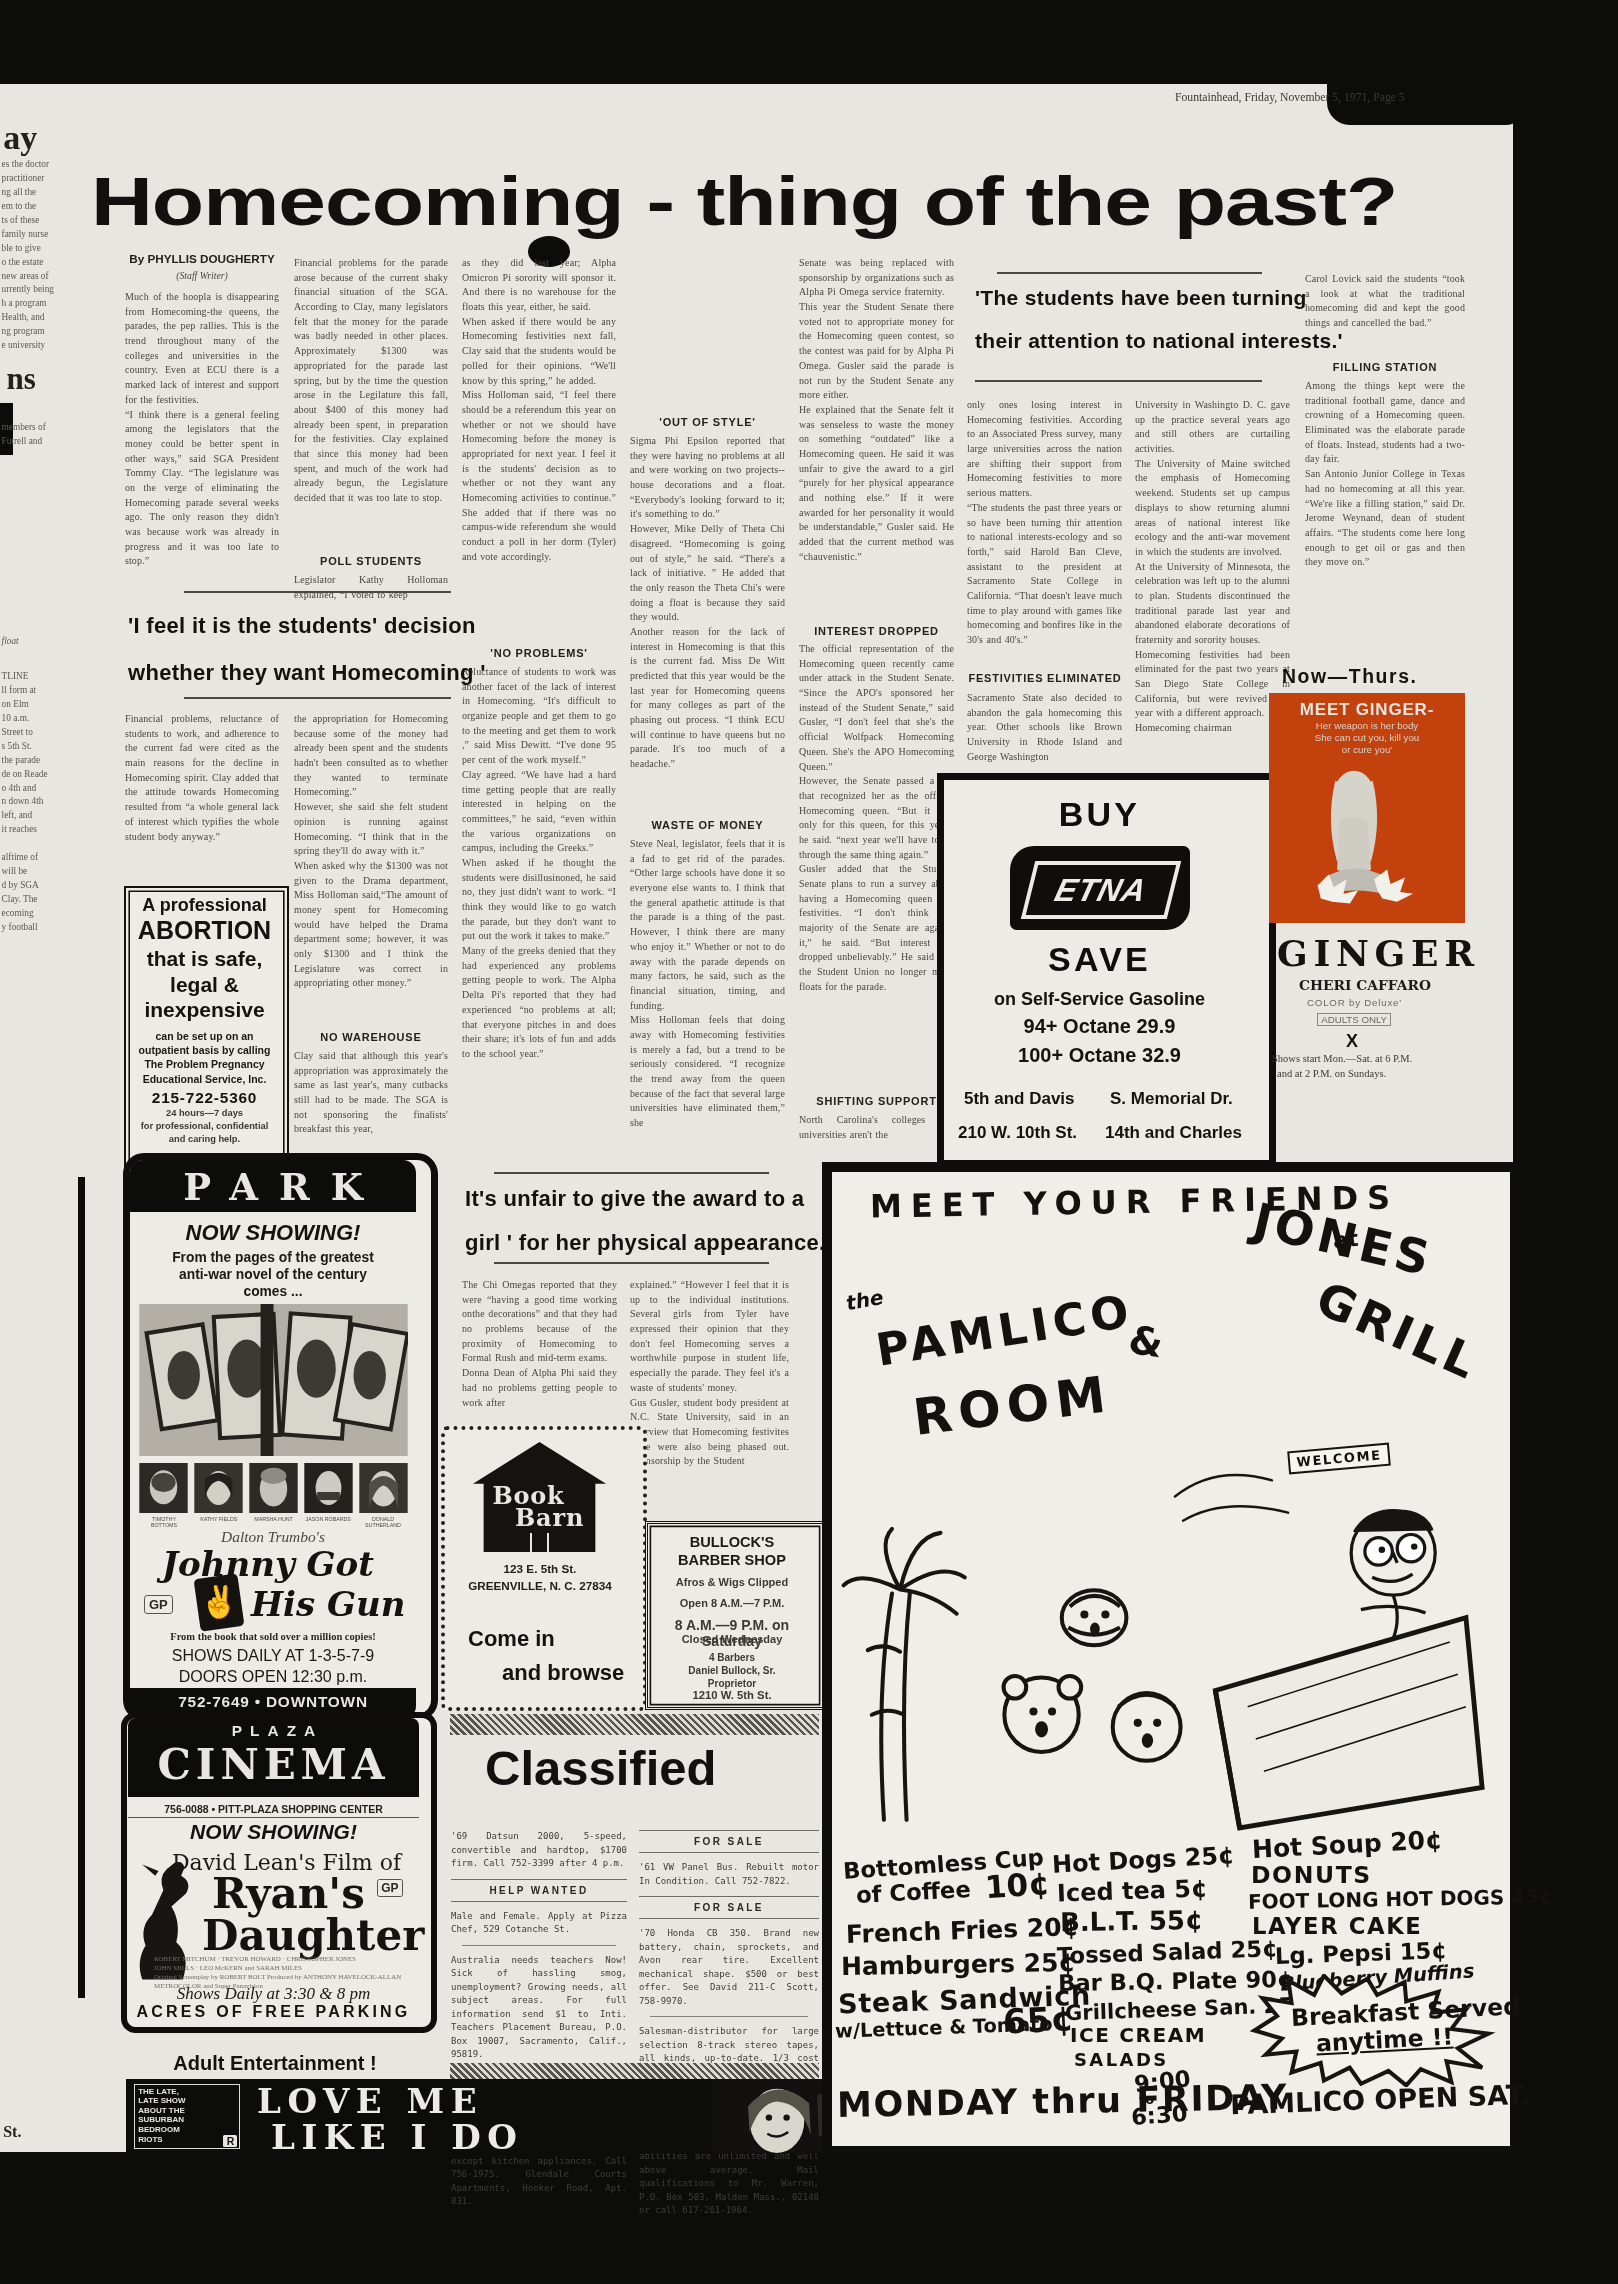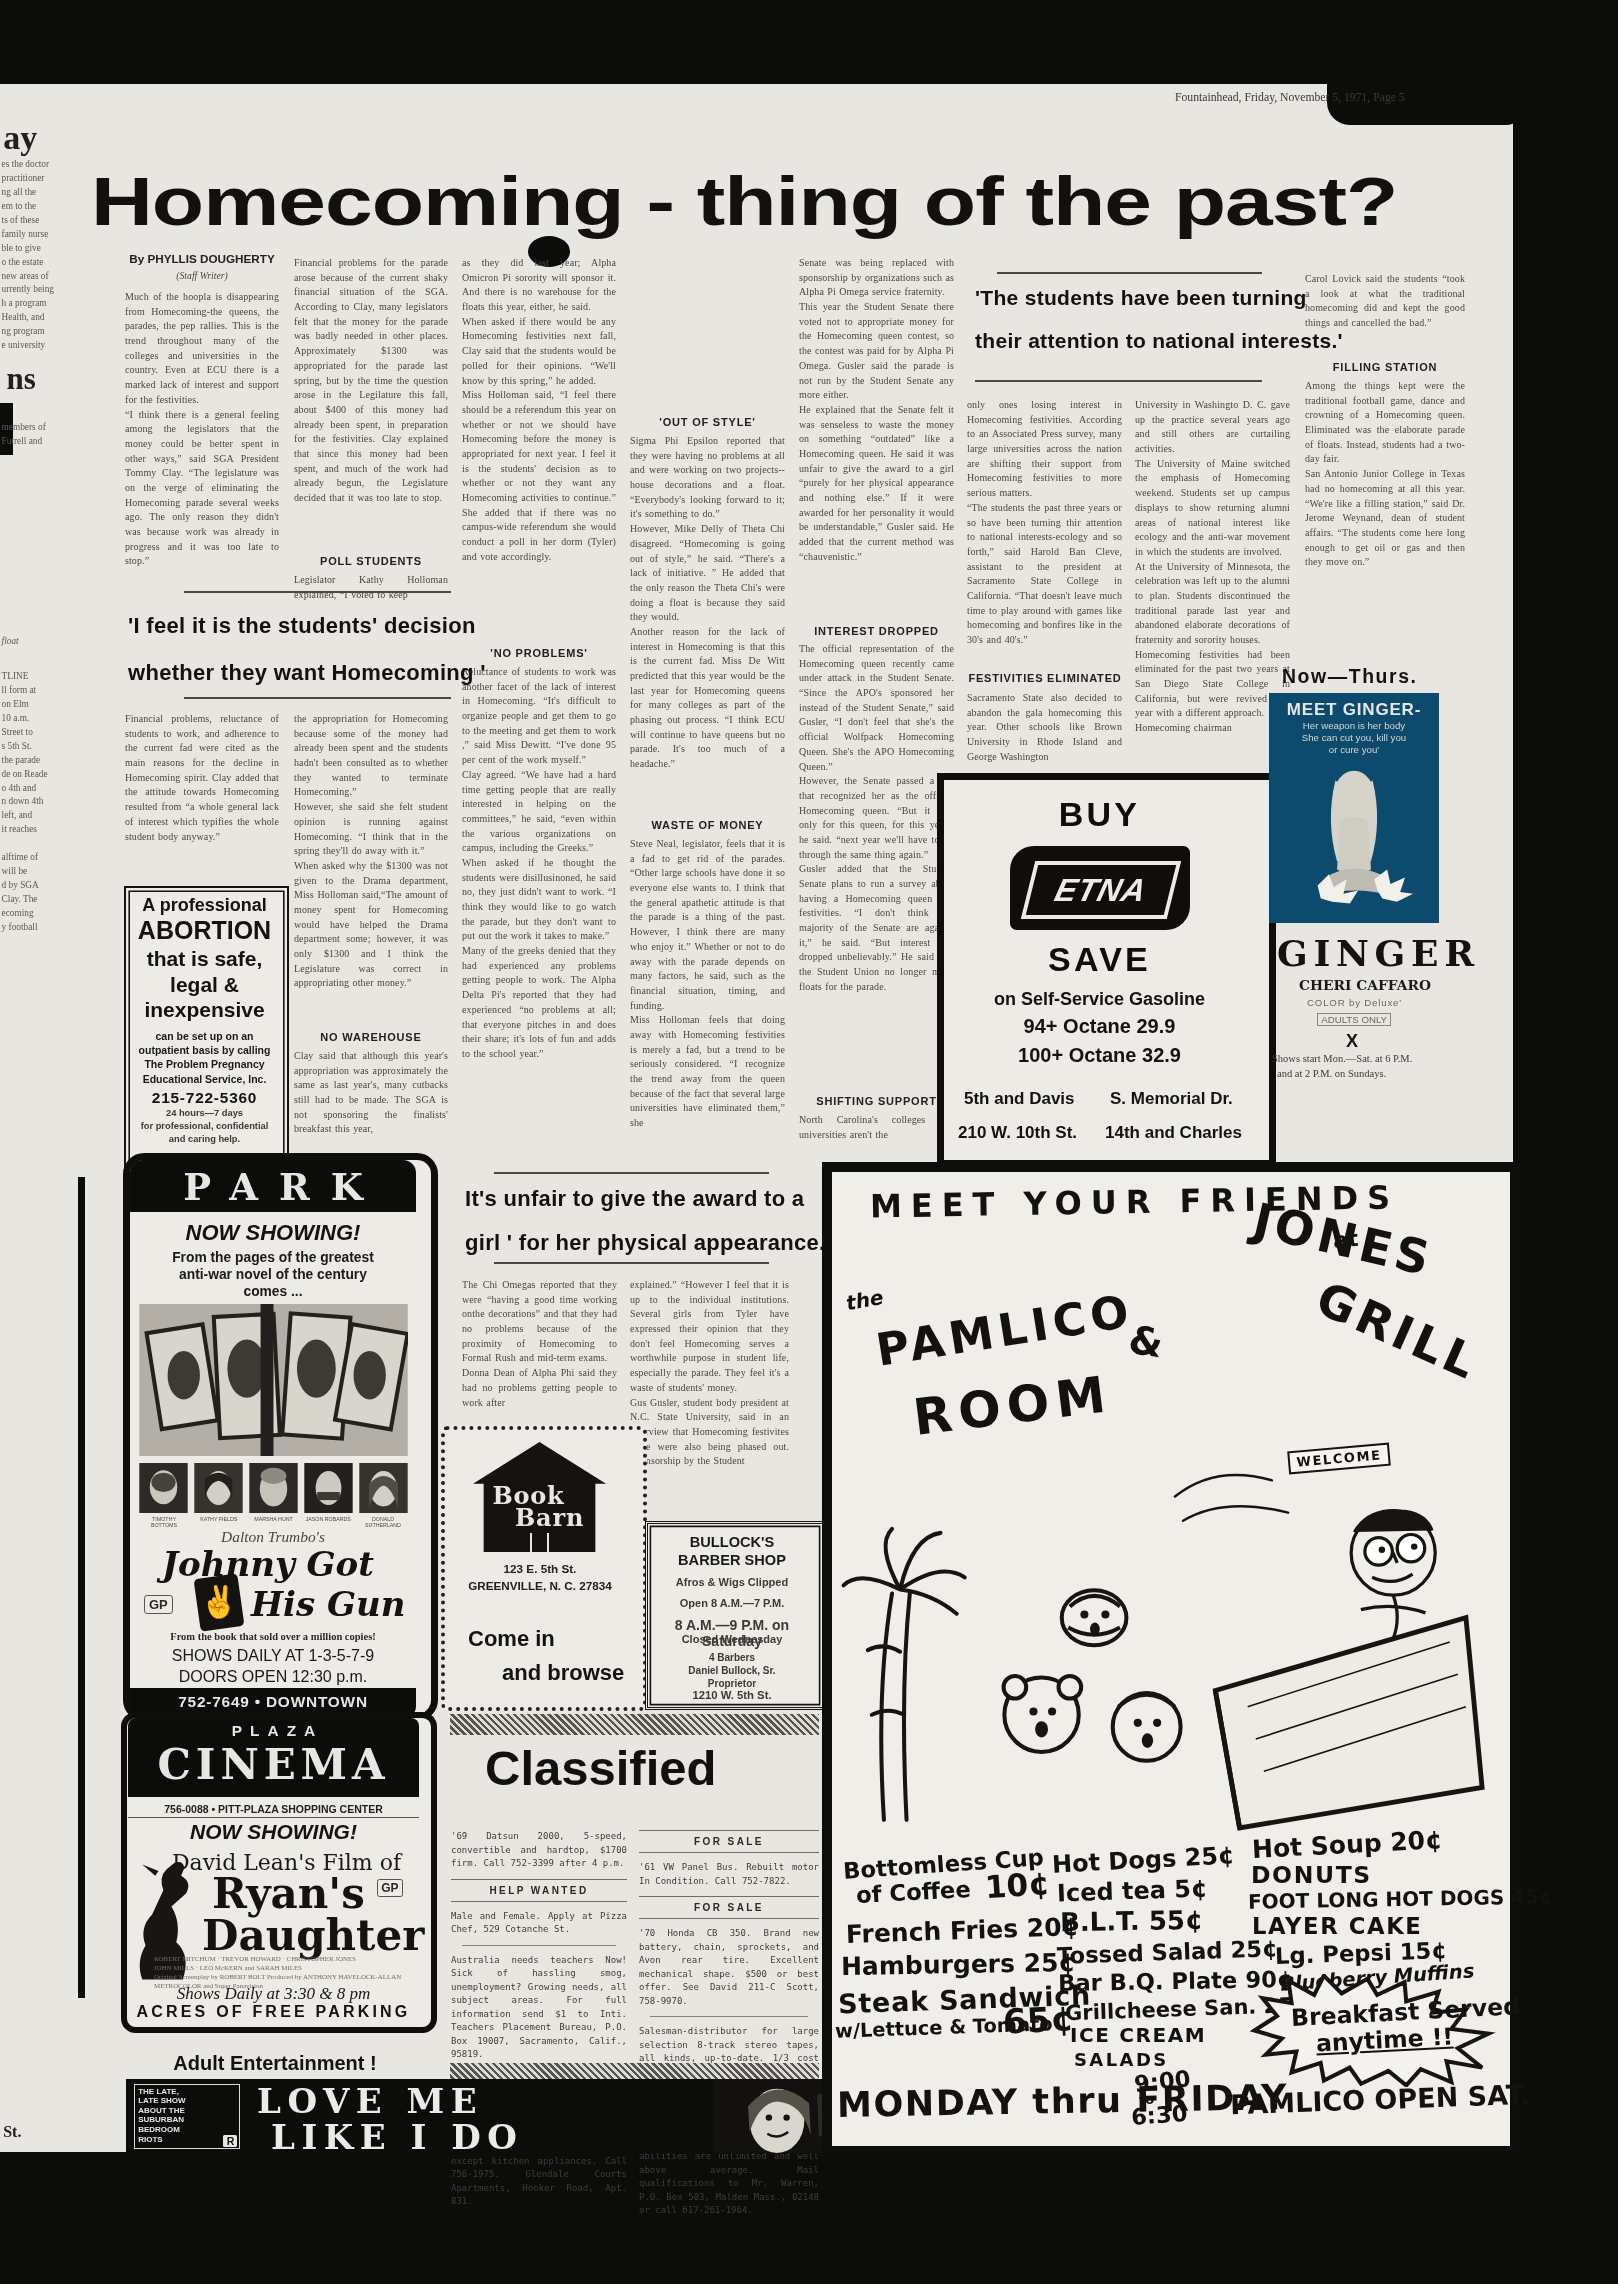--- a/index.html
+++ b/index.html
@@ -176,21 +176,21 @@
   <div class="abs sans ctr" style="left:937px;top:940px;width:325px;font-size:34px;font-weight:bold;color:#0f0e0c;letter-spacing:3.2px;">SAVE</div>
   <div class="abs sans ctr" style="left:937px;top:989px;width:325px;font-size:18px;font-weight:bold;color:#14130f;">on Self-Service Gasoline</div>
   <div class="abs sans ctr" style="left:937px;top:1015px;width:325px;font-size:20px;font-weight:bold;color:#14130f;">94+ Octane 29.9</div>
   <div class="abs sans ctr" style="left:937px;top:1044px;width:325px;font-size:20px;font-weight:bold;color:#14130f;">100+ Octane 32.9</div>
   <div class="abs sans" style="left:964px;top:1089px;font-size:17px;font-weight:bold;color:#14130f;">5th and Davis</div>
   <div class="abs sans" style="left:1110px;top:1089px;font-size:17px;font-weight:bold;color:#14130f;">S. Memorial Dr.</div>
   <div class="abs sans" style="left:958px;top:1123px;font-size:17px;font-weight:bold;color:#14130f;">210 W. 10th St.</div>
   <div class="abs sans" style="left:1105px;top:1123px;font-size:17px;font-weight:bold;color:#14130f;">14th and Charles</div>
 
   <div class="abs sans" style="left:1282px;top:665px;font-size:19.4px;font-weight:bold;color:#14130f;letter-spacing:1.6px;">Now—Thurs.</div>
-  <div class="abs" style="left:1269px;top:693px;width:170px;height:230px;background:#0c4a6e;">
+  <div class="abs" style="left:1269px;top:693px;width:196px;height:230px;background:#c2410c;">
     <div class="sans ctr" style="font-size:17px;font-weight:bold;color:#e8e6e1;margin-top:6.5px;letter-spacing:0.8px;">MEET GINGER-</div>
     <div class="sans ctr pre" style="font-size:9.7px;color:#d8d6d0;line-height:1.25;">Her weapon is her body
 She can cut you, kill you
 or cure you'</div>
     <svg width="170" height="154" viewBox="0 0 210 190">
       <ellipse cx="105" cy="52" rx="26" ry="34" fill="#d6d3cb"></ellipse>
       <path d="M82 30 Q70 80 84 130 L96 128 Q88 80 96 40 Z" fill="#d6d3cb"></path>
       <path d="M128 30 Q140 80 126 130 L114 128 Q122 80 114 40 Z" fill="#d6d3cb"></path>
       <path d="M88 80 Q105 70 122 80 L126 140 Q105 152 84 140 Z" fill="#cfccc4"></path>
       <path d="M70 150 Q105 128 145 150 L150 172 Q105 160 65 172 Z" fill="#bfbcb4"></path>

